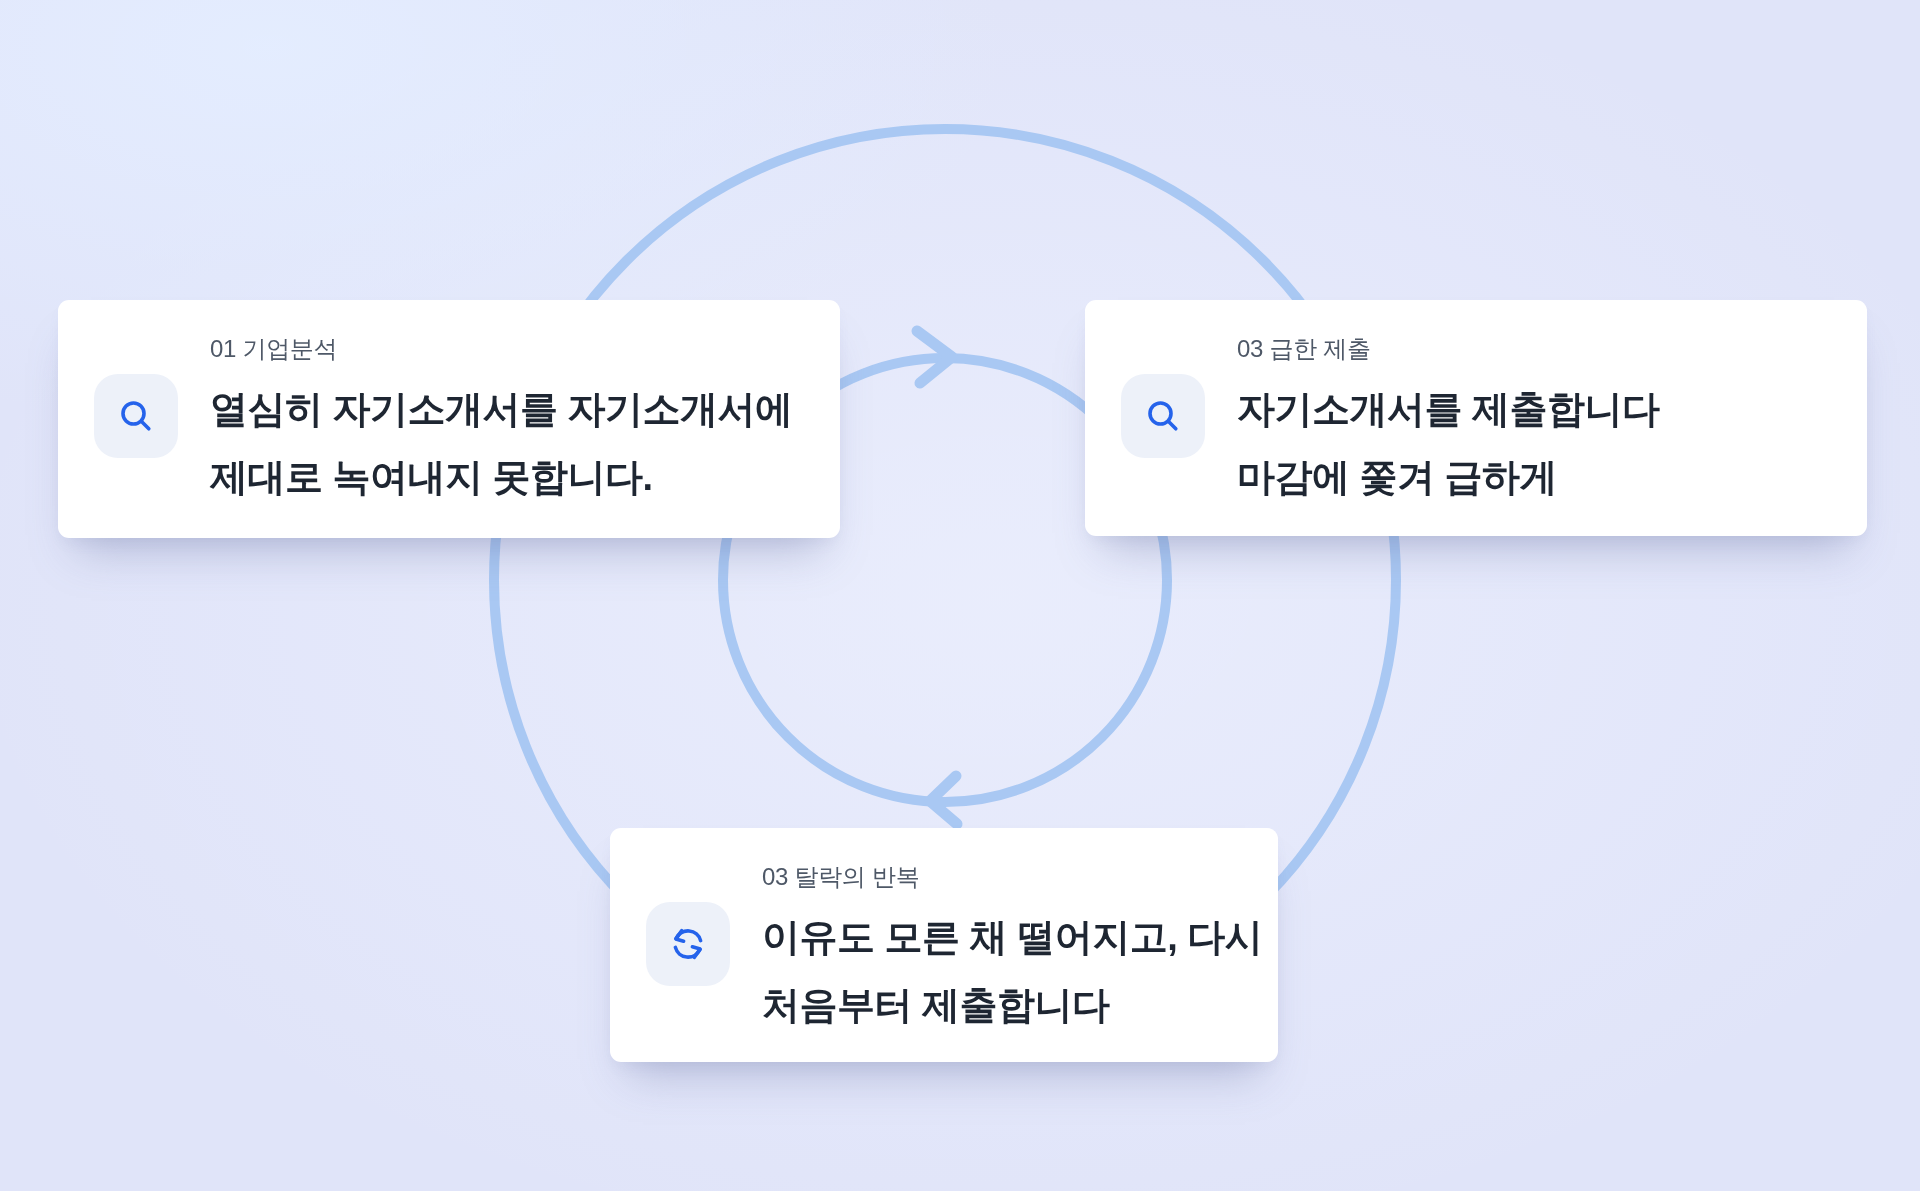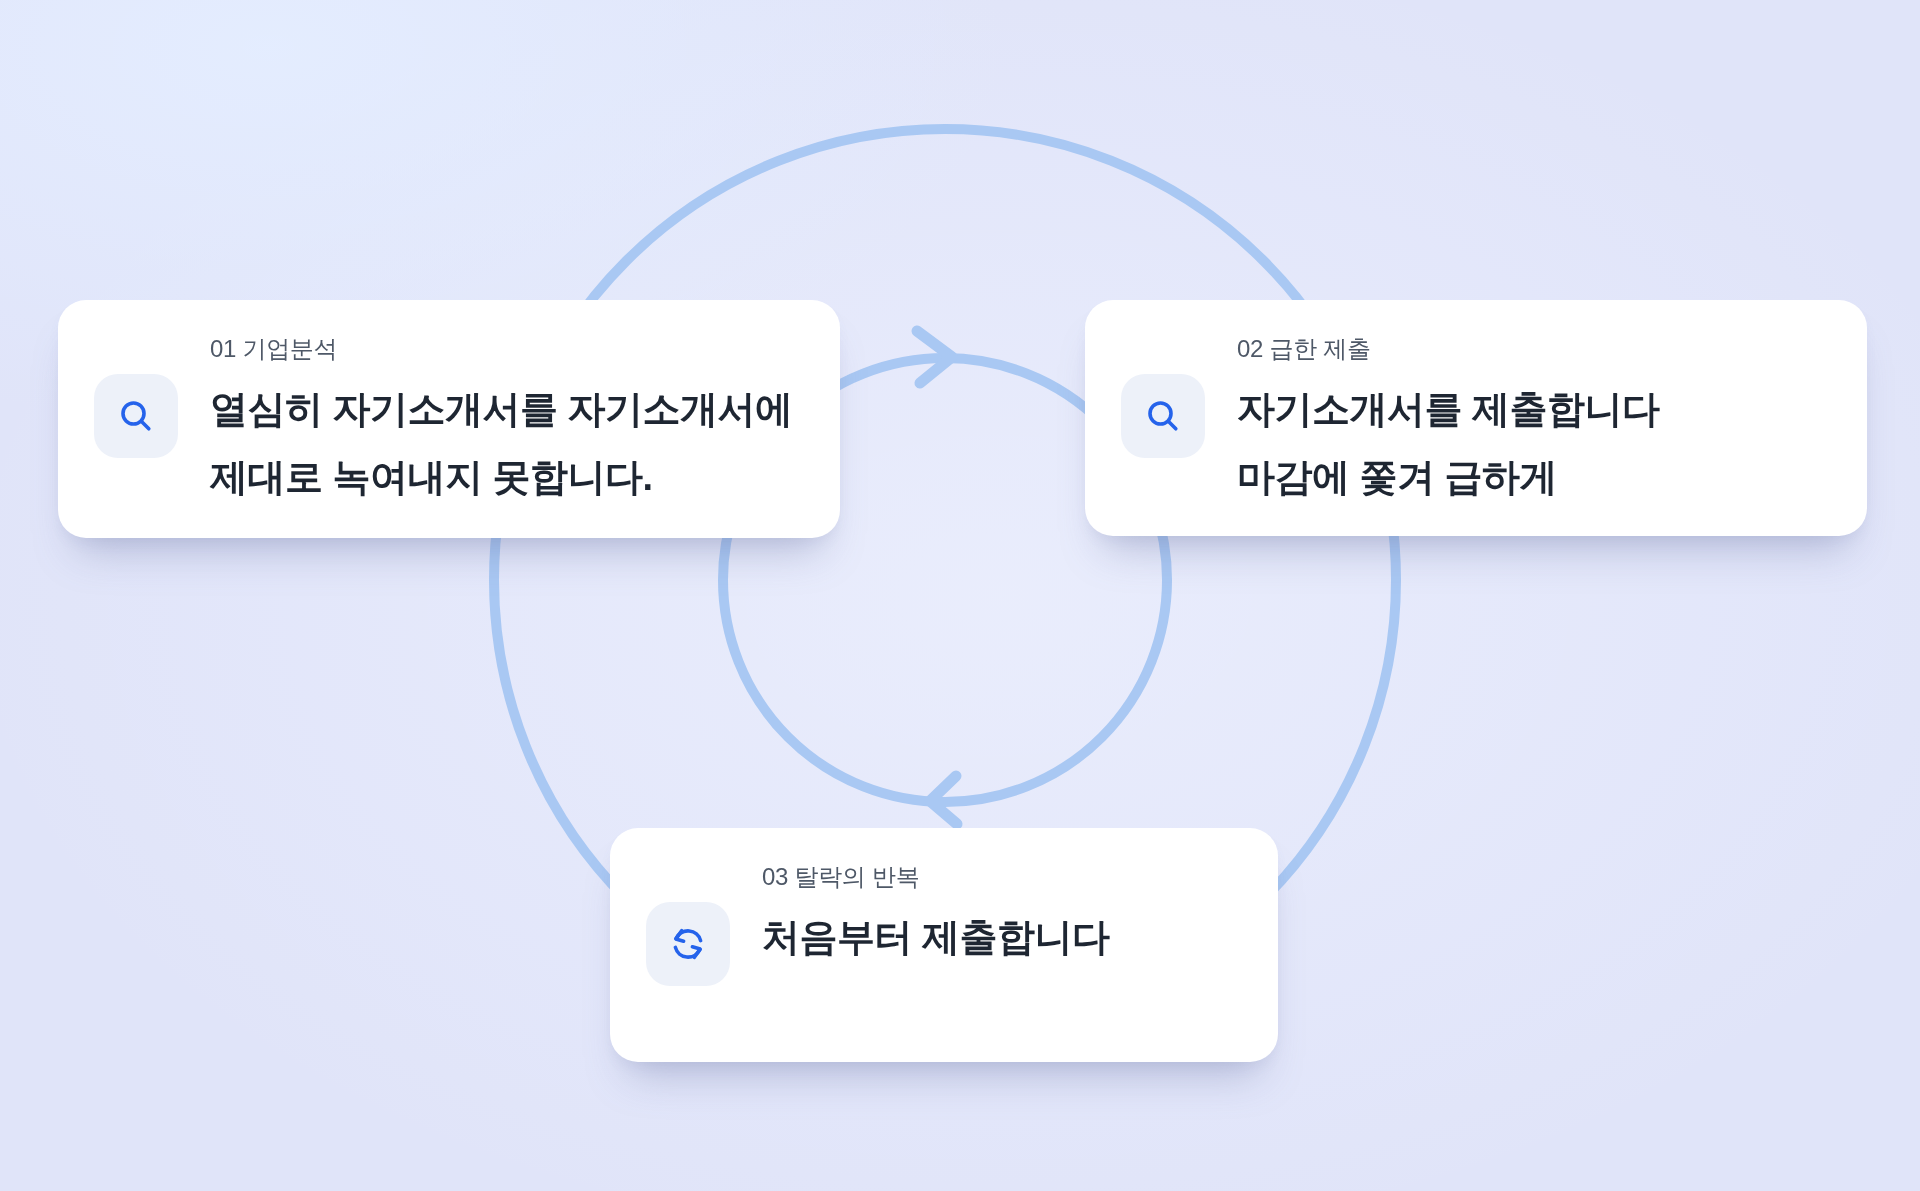--- a/index.html
+++ b/index.html
@@ -41,21 +41,21 @@
   .cycle polyline{
     fill:none;
     stroke:var(--cycle-stroke,#a9c8f3);
     stroke-width:11;
     stroke-linecap:round;
     stroke-linejoin:round;
   }
   .card{
     position:absolute;
     background:var(--card-bg,#fff);
-    border-radius:28px;
+    border-radius:11px;
     box-shadow:
       0 30px 42px -18px rgba(104,115,162,0.38),
       0 8px 16px -6px rgba(104,115,162,0.12);
   }
   .card-1{left:58px;top:300px;width:782px;height:238px;}
   .card-2{left:1085px;top:300px;width:782px;height:236px;}
   .card-3{left:610px;top:828px;width:668px;height:234px;}
   .step-label{
     position:absolute;
     left:152px;
@@ -123,21 +123,21 @@
         <line x1="27.8" y1="27.8" x2="34.8" y2="34.8"></line>
       </svg>
     </div>
     <div class="step-text">
       <div>열심히 자기소개서를 자기소개서에</div>
       <div>제대로 녹여내지 못합니다.</div>
     </div>
   </div>
 
   <div class="card card-2">
-    <div class="step-label">02 급한 제출</div>
+    <div class="step-label">03 급한 제출</div>
     <div class="icon-badge">
       <svg viewBox="0 0 44 44">
         <circle cx="19.5" cy="19.5" r="10.5"></circle>
         <line x1="27.8" y1="27.8" x2="34.8" y2="34.8"></line>
       </svg>
     </div>
     <div class="step-text">
       <div>자기소개서를 제출합니다</div>
       <div>마감에 쫓겨 급하게</div>
     </div>
@@ -147,17 +147,18 @@
     <div class="step-label">03 탈락의 반복</div>
     <div class="icon-badge">
       <svg viewBox="0 0 44 44">
         <path d="M 10.2 16.5 A 13 13 0 0 1 34.6 18.6"></path>
         <polyline points="15.8,8.6 9.8,16.9 17.6,19.2"></polyline>
         <path d="M 33.8 27.5 A 13 13 0 0 1 9.4 25.4"></path>
         <polyline points="28.2,35.4 34.2,27.1 26.4,24.8"></polyline>
       </svg>
     </div>
     <div class="step-text">
+      <div>이유도 모른 채 떨어지고, 다시</div>
       <div>처음부터 제출합니다</div>
     </div>
   </div>
 
 </div>
 
 </body></html>

